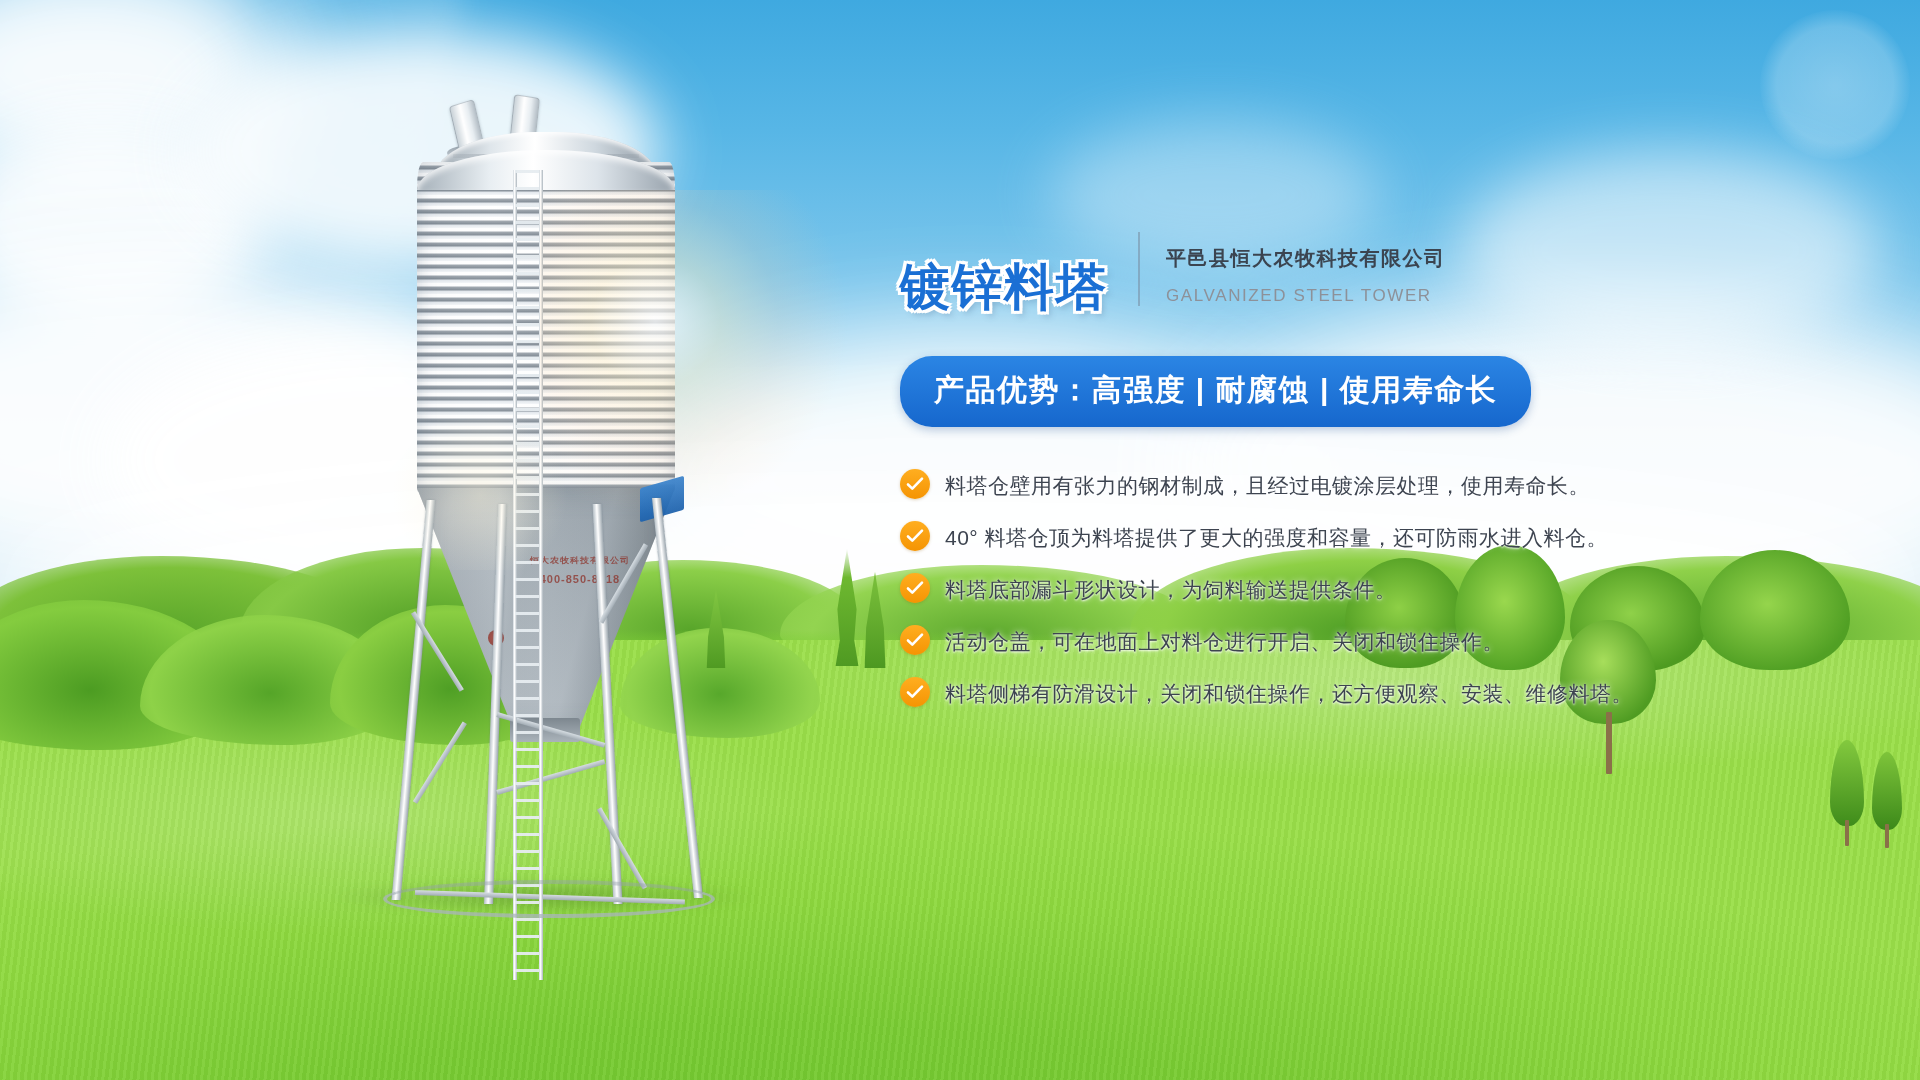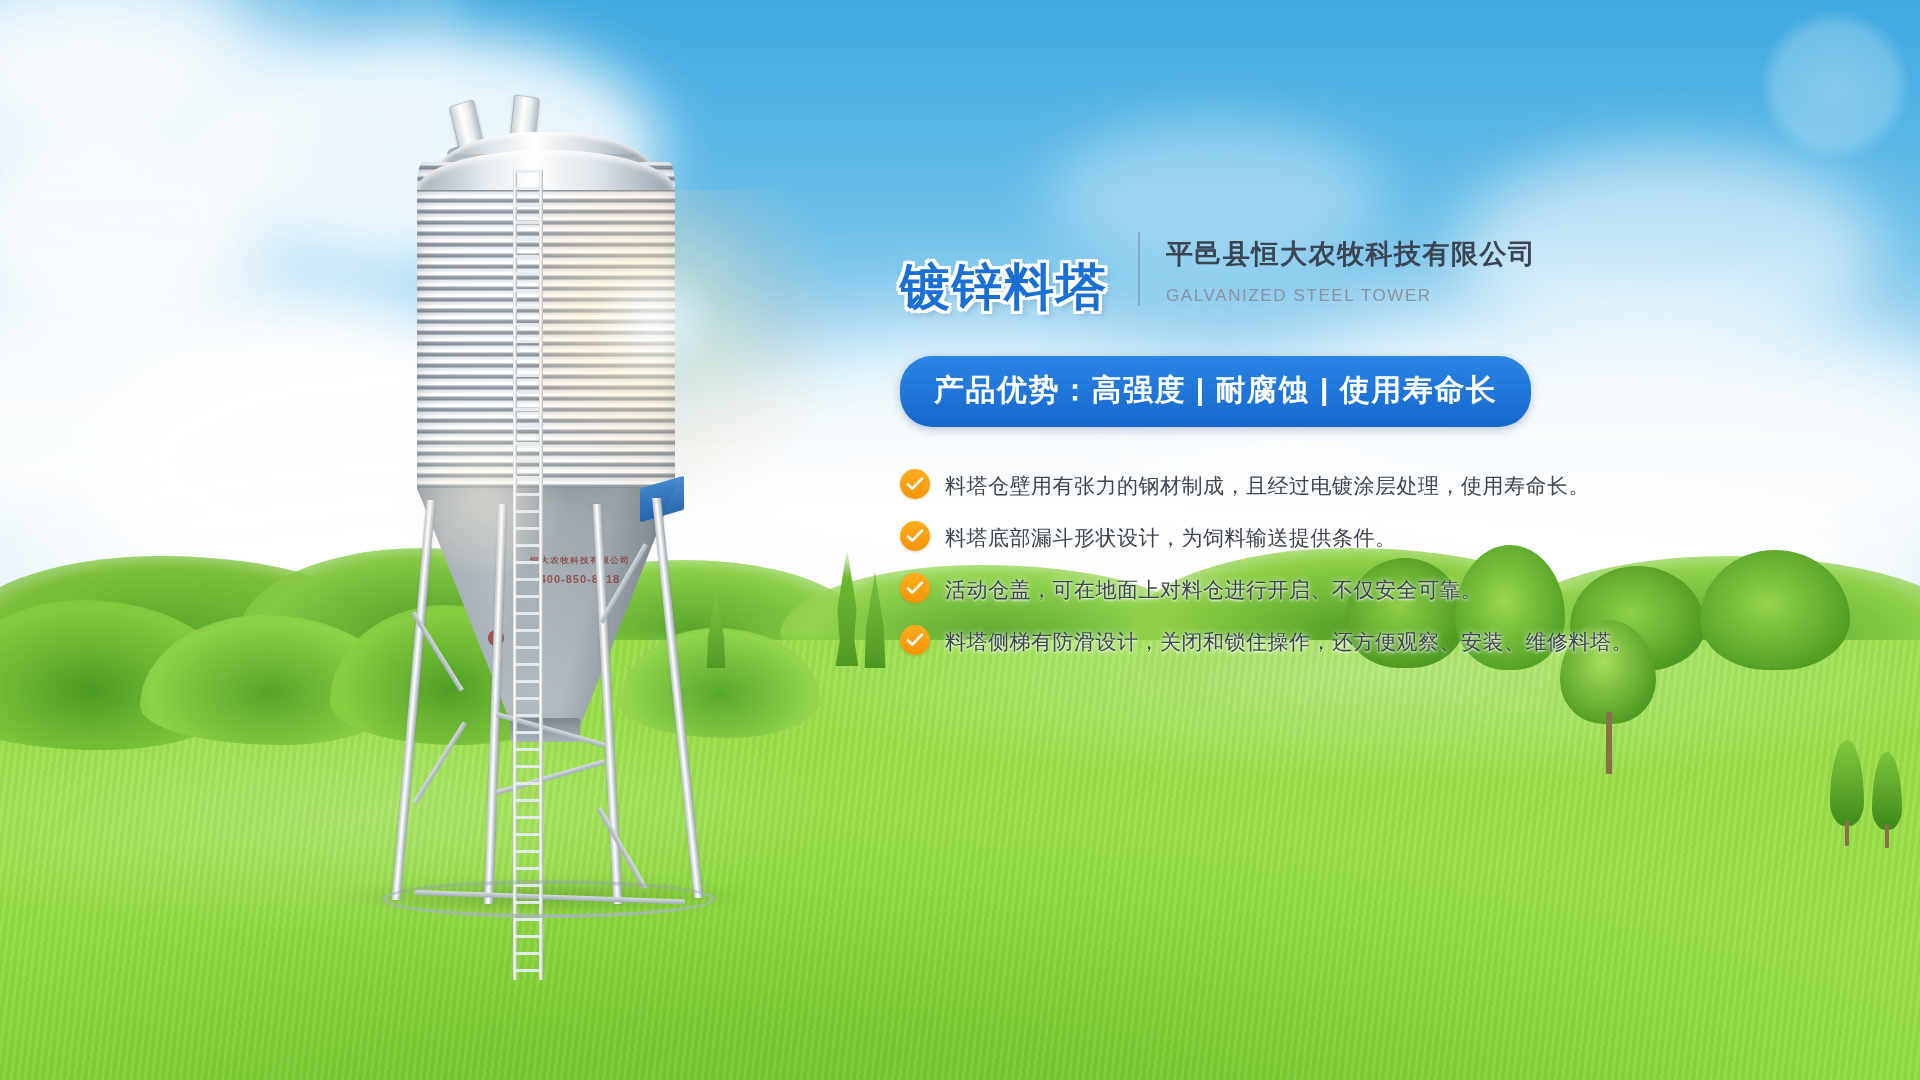--- a/index.html
+++ b/index.html
@@ -185,21 +185,21 @@
       3px 3px 0 #fff,-3px 3px 0 #fff,3px -3px 0 #fff,-3px -3px 0 #fff,
       4px 5px 6px rgba(70,100,140,.35);
     white-space:nowrap;
   }
   #title-divider{
     width:2px;height:74px;background:rgba(120,140,160,.55);
     margin:0 26px 6px 30px;flex:0 0 auto;
   }
   #title-side{padding-bottom:6px;}
   #company-name{
-    font-size:27px;font-weight:bold;color:#3b4450;letter-spacing:1.5px;white-space:nowrap;
+    font-size:20px;font-weight:bold;color:#3b4450;letter-spacing:1.5px;white-space:nowrap;
   }
   #subtitle-en{
     margin-top:14px;font-size:17px;font-weight:normal;color:#8d9199;
     letter-spacing:1.6px;white-space:nowrap;
   }
 
   #advantage-pill{
     display:inline-block;margin-top:44px;
     padding:14px 34px 16px 34px;border-radius:32px;
     background:linear-gradient(to bottom,#2b85e4,#1667cd);
@@ -345,37 +345,45 @@
 
       <div class="feature">
         <span class="check">
           <svg width="18" height="16" viewBox="0 0 18 16">
               <path d="M2 8.5 L6.3 12.6 L16 2.6" stroke="#ffffff" stroke-width="2.6" fill="none" stroke-linecap="round" stroke-linejoin="round"></path>
             </svg>
         </span>
         <span class="feature-text">料塔仓壁用有张力的钢材制成，且经过电镀涂层处理，使用寿命长。</span>
       </div>
 
+      <div class="feature">
+        <span class="check">
+          <svg width="18" height="16" viewBox="0 0 18 16">
+              <path d="M2 8.5 L6.3 12.6 L16 2.6" stroke="#ffffff" stroke-width="2.6" fill="none" stroke-linecap="round" stroke-linejoin="round"></path>
+            </svg>
+        </span>
+        <span class="feature-text">40° 料塔仓顶为料塔提供了更大的强度和容量，还可防雨水进入料仓。</span>
+      </div>
 
       <div class="feature">
         <span class="check">
           <svg width="18" height="16" viewBox="0 0 18 16">
               <path d="M2 8.5 L6.3 12.6 L16 2.6" stroke="#ffffff" stroke-width="2.6" fill="none" stroke-linecap="round" stroke-linejoin="round"></path>
             </svg>
         </span>
         <span class="feature-text">料塔底部漏斗形状设计，为饲料输送提供条件。</span>
       </div>
 
       <div class="feature">
         <span class="check">
           <svg width="18" height="16" viewBox="0 0 18 16">
               <path d="M2 8.5 L6.3 12.6 L16 2.6" stroke="#ffffff" stroke-width="2.6" fill="none" stroke-linecap="round" stroke-linejoin="round"></path>
             </svg>
         </span>
-        <span class="feature-text">活动仓盖，可在地面上对料仓进行开启、不仅安全可靠。</span>
+        <span class="feature-text">活动仓盖，可在地面上对料仓进行开启、关闭和锁住操作。</span>
       </div>
 
       <div class="feature">
         <span class="check">
           <svg width="18" height="16" viewBox="0 0 18 16">
               <path d="M2 8.5 L6.3 12.6 L16 2.6" stroke="#ffffff" stroke-width="2.6" fill="none" stroke-linecap="round" stroke-linejoin="round"></path>
             </svg>
         </span>
         <span class="feature-text">料塔侧梯有防滑设计，关闭和锁住操作，还方便观察、安装、维修料塔。</span>
       </div>

